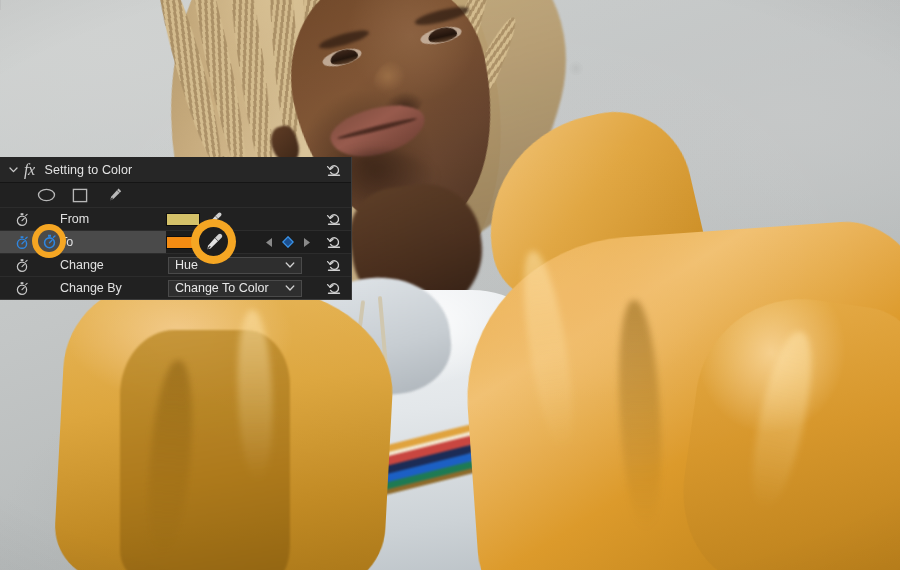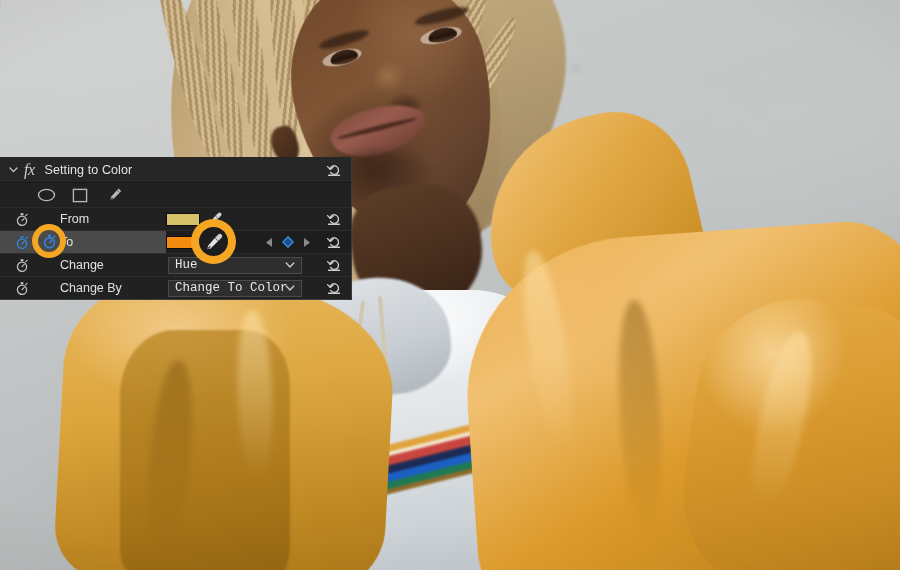--- a/index.html
+++ b/index.html
@@ -422,21 +422,20 @@
   .ddl {
     position: relative;
     display: flex;
     align-items: center;
     width: 134px;
     height: 17px;
     margin-left: 2px;
     background: #2e2e2e;
     border: 1px solid #4a4a4a;
     padding: 0 6px;
-    font-family: Liberation Mono, monospace;
   }
   .ddl-text {
     font-size: 12.5px;
     color: #e8e8e8;
     white-space: nowrap;
     overflow: hidden;
   }
   .ddl-caret {
     position: absolute;
     right: 6px; top: 50%;

